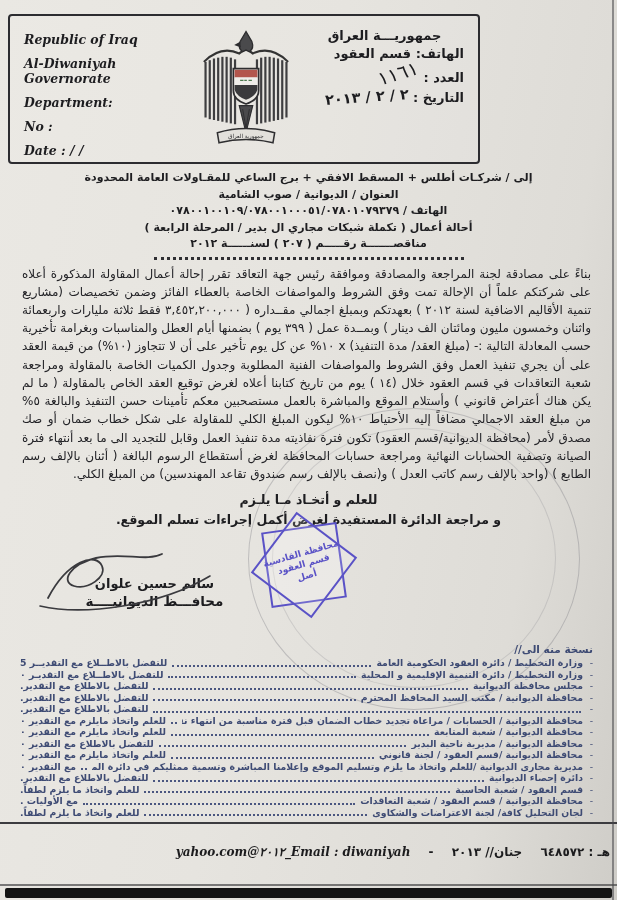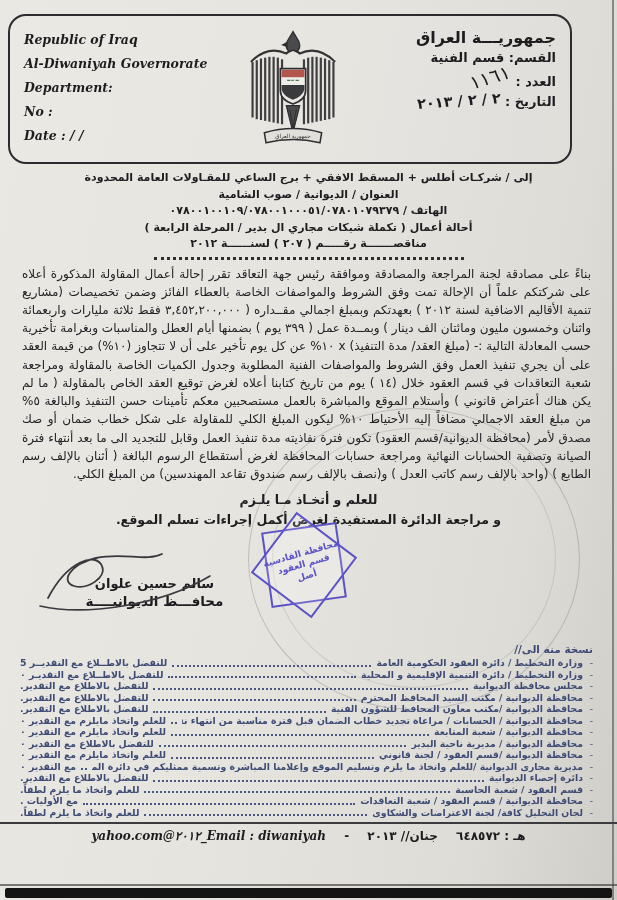--- a/index.html
+++ b/index.html
@@ -5,28 +5,28 @@
   html,body{margin:0;padding:0;}
   body{width:617px;height:900px;background:#9c9994;font-family:"DejaVu Sans",sans-serif;}
   .page{position:relative;width:617px;height:900px;overflow:hidden;color:#1d1d20;
         background:linear-gradient(100deg,#eae8e3 0%,#e6e4df 45%,#dedcd7 80%,#cfcdc8 100%);}
   
   .edge-right{position:absolute;top:0;bottom:0;right:3px;width:2px;background:rgba(70,70,72,.55);}
   .edge-bottom{position:absolute;left:5px;right:5px;bottom:2px;height:10px;background:#141414;border-radius:2px;}
   .edge-bottom2{position:absolute;left:0;right:0;bottom:14px;height:2px;background:rgba(60,60,62,.65);}
 
   
-  .hdr{position:absolute;left:8px;top:14px;width:564px;height:150px;border:2px solid #2c2c30;
-       border-radius:18px;display:flex;padding:8px 14px 6px;box-sizing:border-box;background:rgba(255,255,255,.06);}
+  .hdr{position:absolute;left:8px;top:14px;width:472px;height:150px;border:2px solid #2c2c30;
+       border-radius:4px;display:flex;padding:8px 14px 6px;box-sizing:border-box;background:rgba(255,255,255,.06);}
   .hdr-en{width:195px;font-family:"DejaVu Serif",serif;font-style:italic;font-weight:bold;
           font-size:12.5px;display:flex;flex-direction:column;gap:9px;padding-top:8px;}
   .hdr-c{flex:1;display:flex;justify-content:center;align-items:flex-start;}
   .hdr-ar{width:190px;direction:rtl;text-align:right;font-weight:bold;font-size:13px;
           display:flex;flex-direction:column;gap:3px;padding-top:4px;}
-  .hdr-ar .big{font-size:16px;letter-spacing:.5px;}
+  .hdr-ar .big{font-size:13px;letter-spacing:.5px;text-align:center;}
   .hand-no{display:inline-block;transform:rotate(-17deg) translateY(-2px);font-size:19px;font-weight:normal;}
   .hand-date{display:inline-block;transform:rotate(-4deg);font-size:14.5px;}
 
   
   .content{position:absolute;left:0;top:170px;width:617px;}
   .addr{direction:rtl;text-align:center;font-weight:bold;font-size:11px;line-height:1.5;}
   .addr .tender{letter-spacing:.3px;}
   .dotline{width:310px;margin:1px auto 0;height:3px;border-bottom:3px dotted #2f2f33;}
 
   .body-par{direction:rtl;text-align:justify;margin:5px 26px 0 22px;font-size:12px;line-height:1.52;color:#232327;}
@@ -52,21 +52,21 @@
   .dist{direction:rtl;margin:0 24px 0 20px;color:#3e4b74;font-size:9.3px;}
   .dist-head{font-weight:bold;font-size:10.5px;margin-bottom:2px;}
   .dist-row{display:flex;align-items:flex-end;gap:3px;line-height:11.5px;}
   .dist-bullet{width:7px;flex:none;}
   .dist-name{white-space:nowrap;overflow:hidden;flex-shrink:1;font-weight:bold;}
   .dist-leader{flex:1;min-width:6px;border-bottom:2px dotted #4a5680;height:3px;margin:0 2px 2px;}
   .dist-note{white-space:nowrap;flex:none;font-weight:bold;}
 
   
   .foot-rule{margin:4px 0 0;border-top:2px solid #3c3c40;}
-  .footer{direction:rtl;text-align:center;font-weight:bold;font-size:12px;padding:5px 0 3px;color:#1c1c1e;}
+  .footer{direction:rtl;text-align:right;font-weight:bold;font-size:12px;padding:21px 0 3px;color:#1c1c1e;}
   .footer .em{font-family:"DejaVu Serif",serif;font-style:italic;}
   .footer span{margin:0 7px;}
 </style>
 </head>
 <body>
 
 <div class="page">
 
   <div class="hdr">
     <div class="hdr-en">
@@ -114,21 +114,21 @@
 
         <path d="M62,96 L70,128 L78,96 Z" fill="#4a4a4c" stroke="#2e2e30" stroke-width="1.4"></path>
         <path d="M66,100 L70,122 M74,100 L70,122" stroke="#2a2a2c" stroke-width="1"></path>
 
         <path d="M36,128 Q70,118 104,128 L102,140 Q70,132 38,140 Z" fill="#e2e0db" stroke="#2e2e30" stroke-width="1.8"></path>
         <text x="70" y="134" text-anchor="middle" font-size="6.5" fill="#2b2b2d" font-family="DejaVu Sans">جمهورية العراق</text>
       </svg>
     </div>
     <div class="hdr-ar">
       <span class="big">جمهوريـــة العراق</span>
-      <span>القسم: قسم الفنية</span>
+      <span>الهاتف: قسم العقود</span>
       <span>
         <span>العدد :</span>
         <span class="hand-no">١١٦١</span>
       </span>
       <span>
         <span>التاريخ :</span>
         <span class="hand-date">٢ / ٢ / ٢٠١٣</span>
       </span>
     </div>
   </div>
@@ -196,21 +196,20 @@
           <span class="dist-note">للتفضل بالاطلاع مع التقدير.</span>
         </div>
       <div class="dist-row">
           <span class="dist-bullet">-</span>
           <span class="dist-name">محافظة الديوانية / مكتب السيد المحافظ المحترم</span>
           <span class="dist-leader"></span>
           <span class="dist-note">للتفضل بالاطلاع مع التقدير.</span>
         </div>
       <div class="dist-row">
           <span class="dist-bullet">-</span>
-          <span class="dist-name">محافظة الديوانية /مكتب معاون المحافظ للشؤون الفنية</span>
           <span class="dist-leader"></span>
           <span class="dist-note">للتفضل بالاطلاع مع التقدير.</span>
         </div>
       <div class="dist-row">
           <span class="dist-bullet">-</span>
           <span class="dist-name">محافظة الديوانية / الحسابات / مراعاة تجديد خطاب الضمان قبل فترة مناسبة من انتهاء نفاذيته</span>
           <span class="dist-leader"></span>
           <span class="dist-note">للعلم واتخاذ مايلزم مع التقدير ٠</span>
         </div>
       <div class="dist-row">

